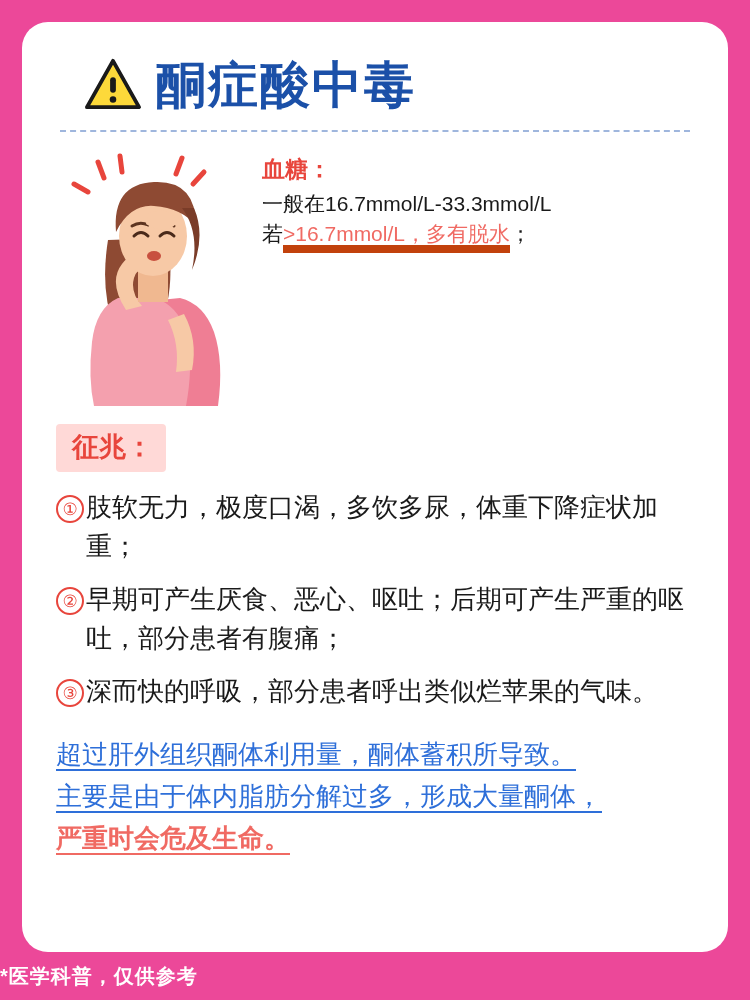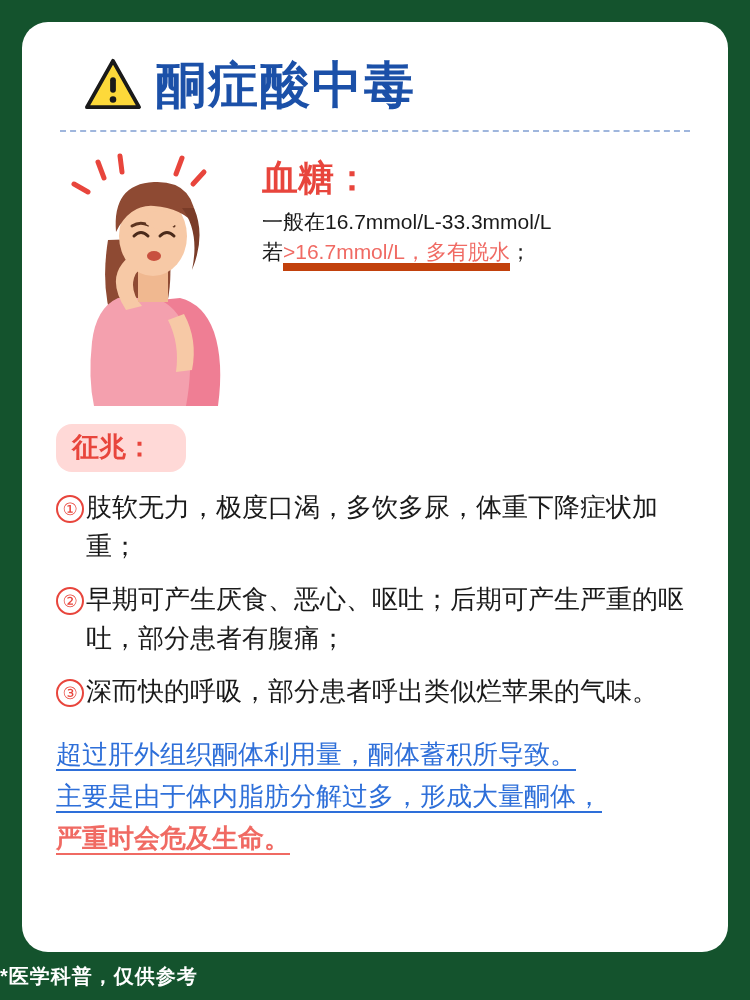--- a/index.html
+++ b/index.html
@@ -5,21 +5,21 @@
   * { box-sizing: border-box; margin: 0; padding: 0; }
   html, body {
     width: 750px; height: 1000px;
     font-family: "Liberation Sans", sans-serif;
     background: #1b50a8;
     overflow: hidden;
   }
   .poster {
     position: relative;
     width: 750px; height: 1000px;
-    background: #14532d;
+    background: #ec4899;
     padding: 22px 22px 0 22px;
   }
   .card {
     position: relative;
     width: 706px;
     height: 930px;
     background: #ffffff;
     border-radius: 26px;
     padding: 36px 34px 0 34px;
     overflow: hidden;
@@ -47,43 +47,43 @@
   
   .top {
     display: flex;
     margin-top: 16px;
     gap: 6px;
   }
   .illus { width: 200px; flex: 0 0 200px; position: relative; height: 270px; }
   .bloodsugar { flex: 1; padding-top: 6px; }
   .bs-label {
     color: #e8453c;
-    font-size: 36px;
+    font-size: 23px;
     font-weight: bold;
     margin-bottom: 4px;
   }
   .bs-body {
     font-size: 21px;
     color: #1a1a1a;
     line-height: 1.45;
   }
   .bs-body .red {
     color: #f06a63;
     border-bottom: 8px solid #c2410c;
   }
   .bs-body .dark { color: #1a1a1a; }
   
   .signs-badge {
     display: inline-block;
     background: #ffd9d7;
     color: #e8453c;
     font-size: 27px;
     font-weight: bold;
-    border-radius: 16px;
-    padding: 5px 33px 7px 16px;
+    border-radius: 4px;
+    padding: 5px 13px 7px 16px;
     margin-top: 6px;
   }
   .signs-list { margin-top: 16px; }
   .sign-item {
     display: flex;
     font-size: 26px;
     color: #1a1a1a;
     line-height: 1.5;
     margin-bottom: 14px;
   }

